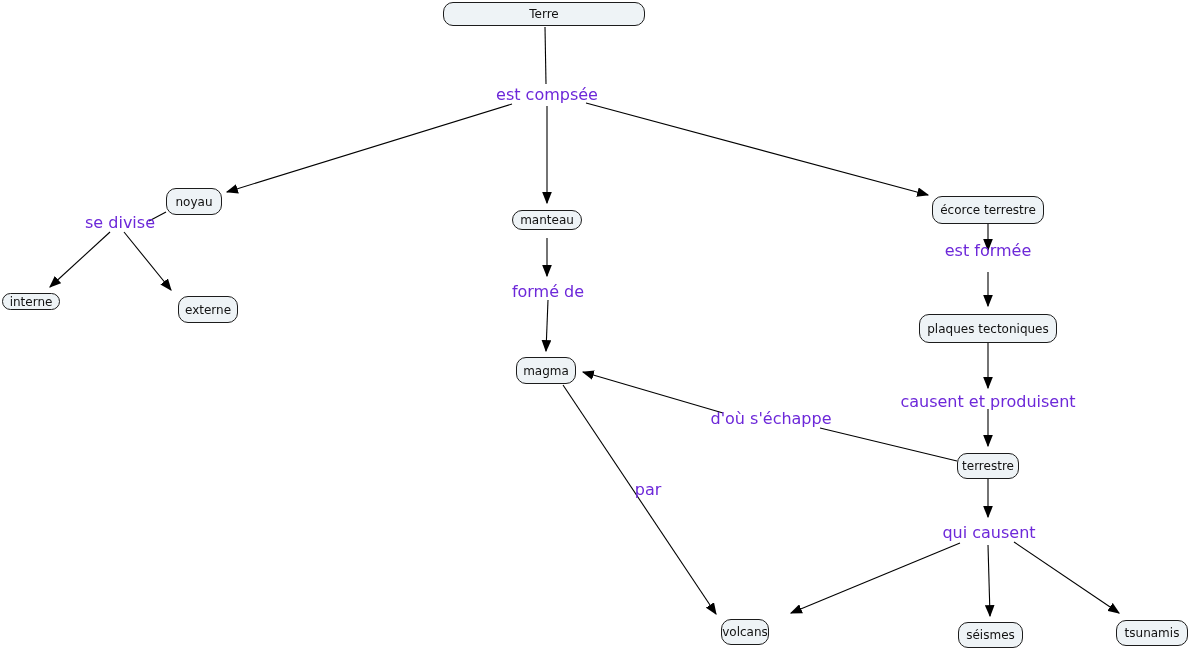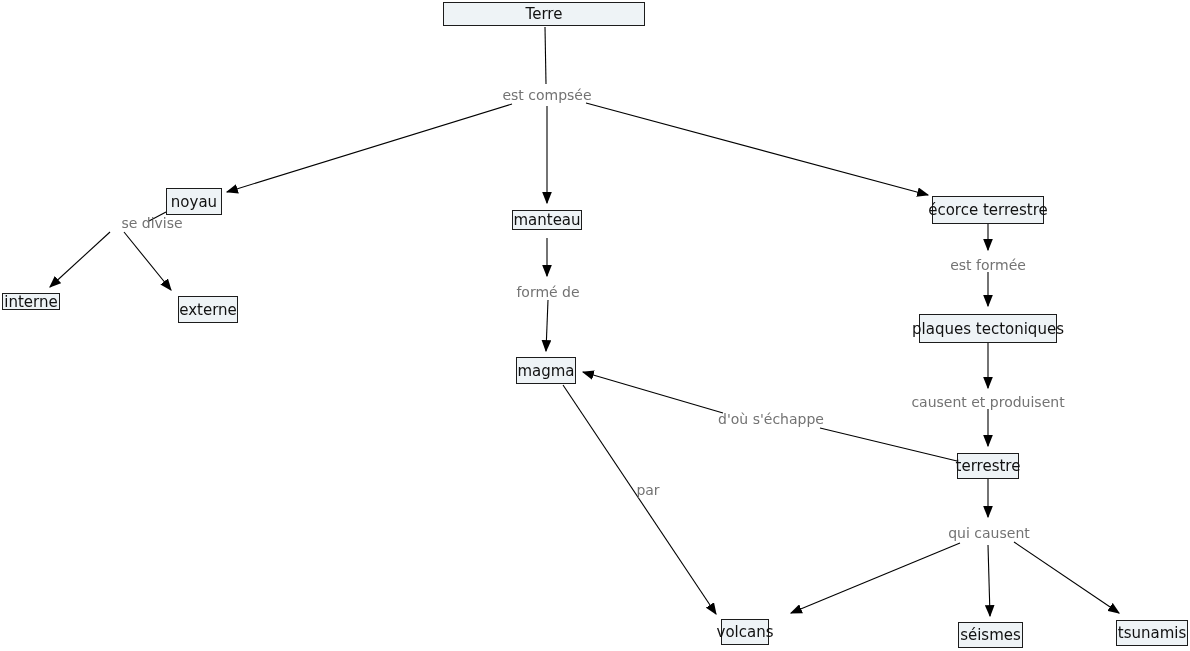--- a/index.html
+++ b/index.html
@@ -29,32 +29,32 @@
     fill: var(--line, #000000);
   }
   .node {
     position: absolute;
     box-sizing: border-box;
     display: flex;
     align-items: center;
     justify-content: center;
     background: var(--node-fill, #eef3f6);
     border: 1.4px solid var(--node-border, #1c1c1c);
-    border-radius: 0;
-    font-size: 15px;
+    border-radius: 10px;
+    font-size: 12px;
     color: #111111;
     white-space: nowrap;
     cursor: default;
   }
   .edge-label {
     position: absolute;
     transform: translateX(-50%);
-    font-size: 14px;
+    font-size: 16px;
     line-height: 14px;
-    color: #737373;
+    color: #6d28d9;
     white-space: nowrap;
     cursor: default;
   }
 </style>
 </head>
 <body>
 
 <div id="canvas">
 
   <svg id="edges-svg" xmlns="http://www.w3.org/2000/svg">
@@ -101,21 +101,21 @@
   <div class="node" style="left:512px; top:210px; width:70px;  height:20px;">manteau</div>
   <div class="node" style="left:516px; top:357px; width:60px;  height:27px;">magma</div>
   <div class="node" style="left:932px; top:196px; width:112px; height:28px;">écorce terrestre</div>
   <div class="node" style="left:919px; top:314px; width:138px; height:29px;">plaques tectoniques</div>
   <div class="node" style="left:957px; top:453px; width:62px;  height:26px;">terrestre</div>
   <div class="node" style="left:721px; top:619px; width:48px;  height:26px;">volcans</div>
   <div class="node" style="left:958px; top:622px; width:65px;  height:26px;">séismes</div>
   <div class="node" style="left:1116px;top:620px; width:72px;  height:26px;">tsunamis</div>
 
   <div class="edge-label" style="left:547px; top:88px;">est compsée</div>
-  <div class="edge-label" style="left:120px; top:216px;margin-left:32px;">se divise</div>
+  <div class="edge-label" style="left:120px; top:216px;">se divise</div>
   <div class="edge-label" style="left:548px; top:285px;">formé de</div>
-  <div class="edge-label" style="left:988px; top:258px;">est formée</div>
+  <div class="edge-label" style="left:988px; top:244px;">est formée</div>
   <div class="edge-label" style="left:988px; top:395px;">causent et produisent</div>
   <div class="edge-label" style="left:771px; top:412px;">d'où s'échappe</div>
   <div class="edge-label" style="left:648px; top:483px;">par</div>
   <div class="edge-label" style="left:989px; top:526px;">qui causent</div>
 
 </div>
 
 </body></html>

